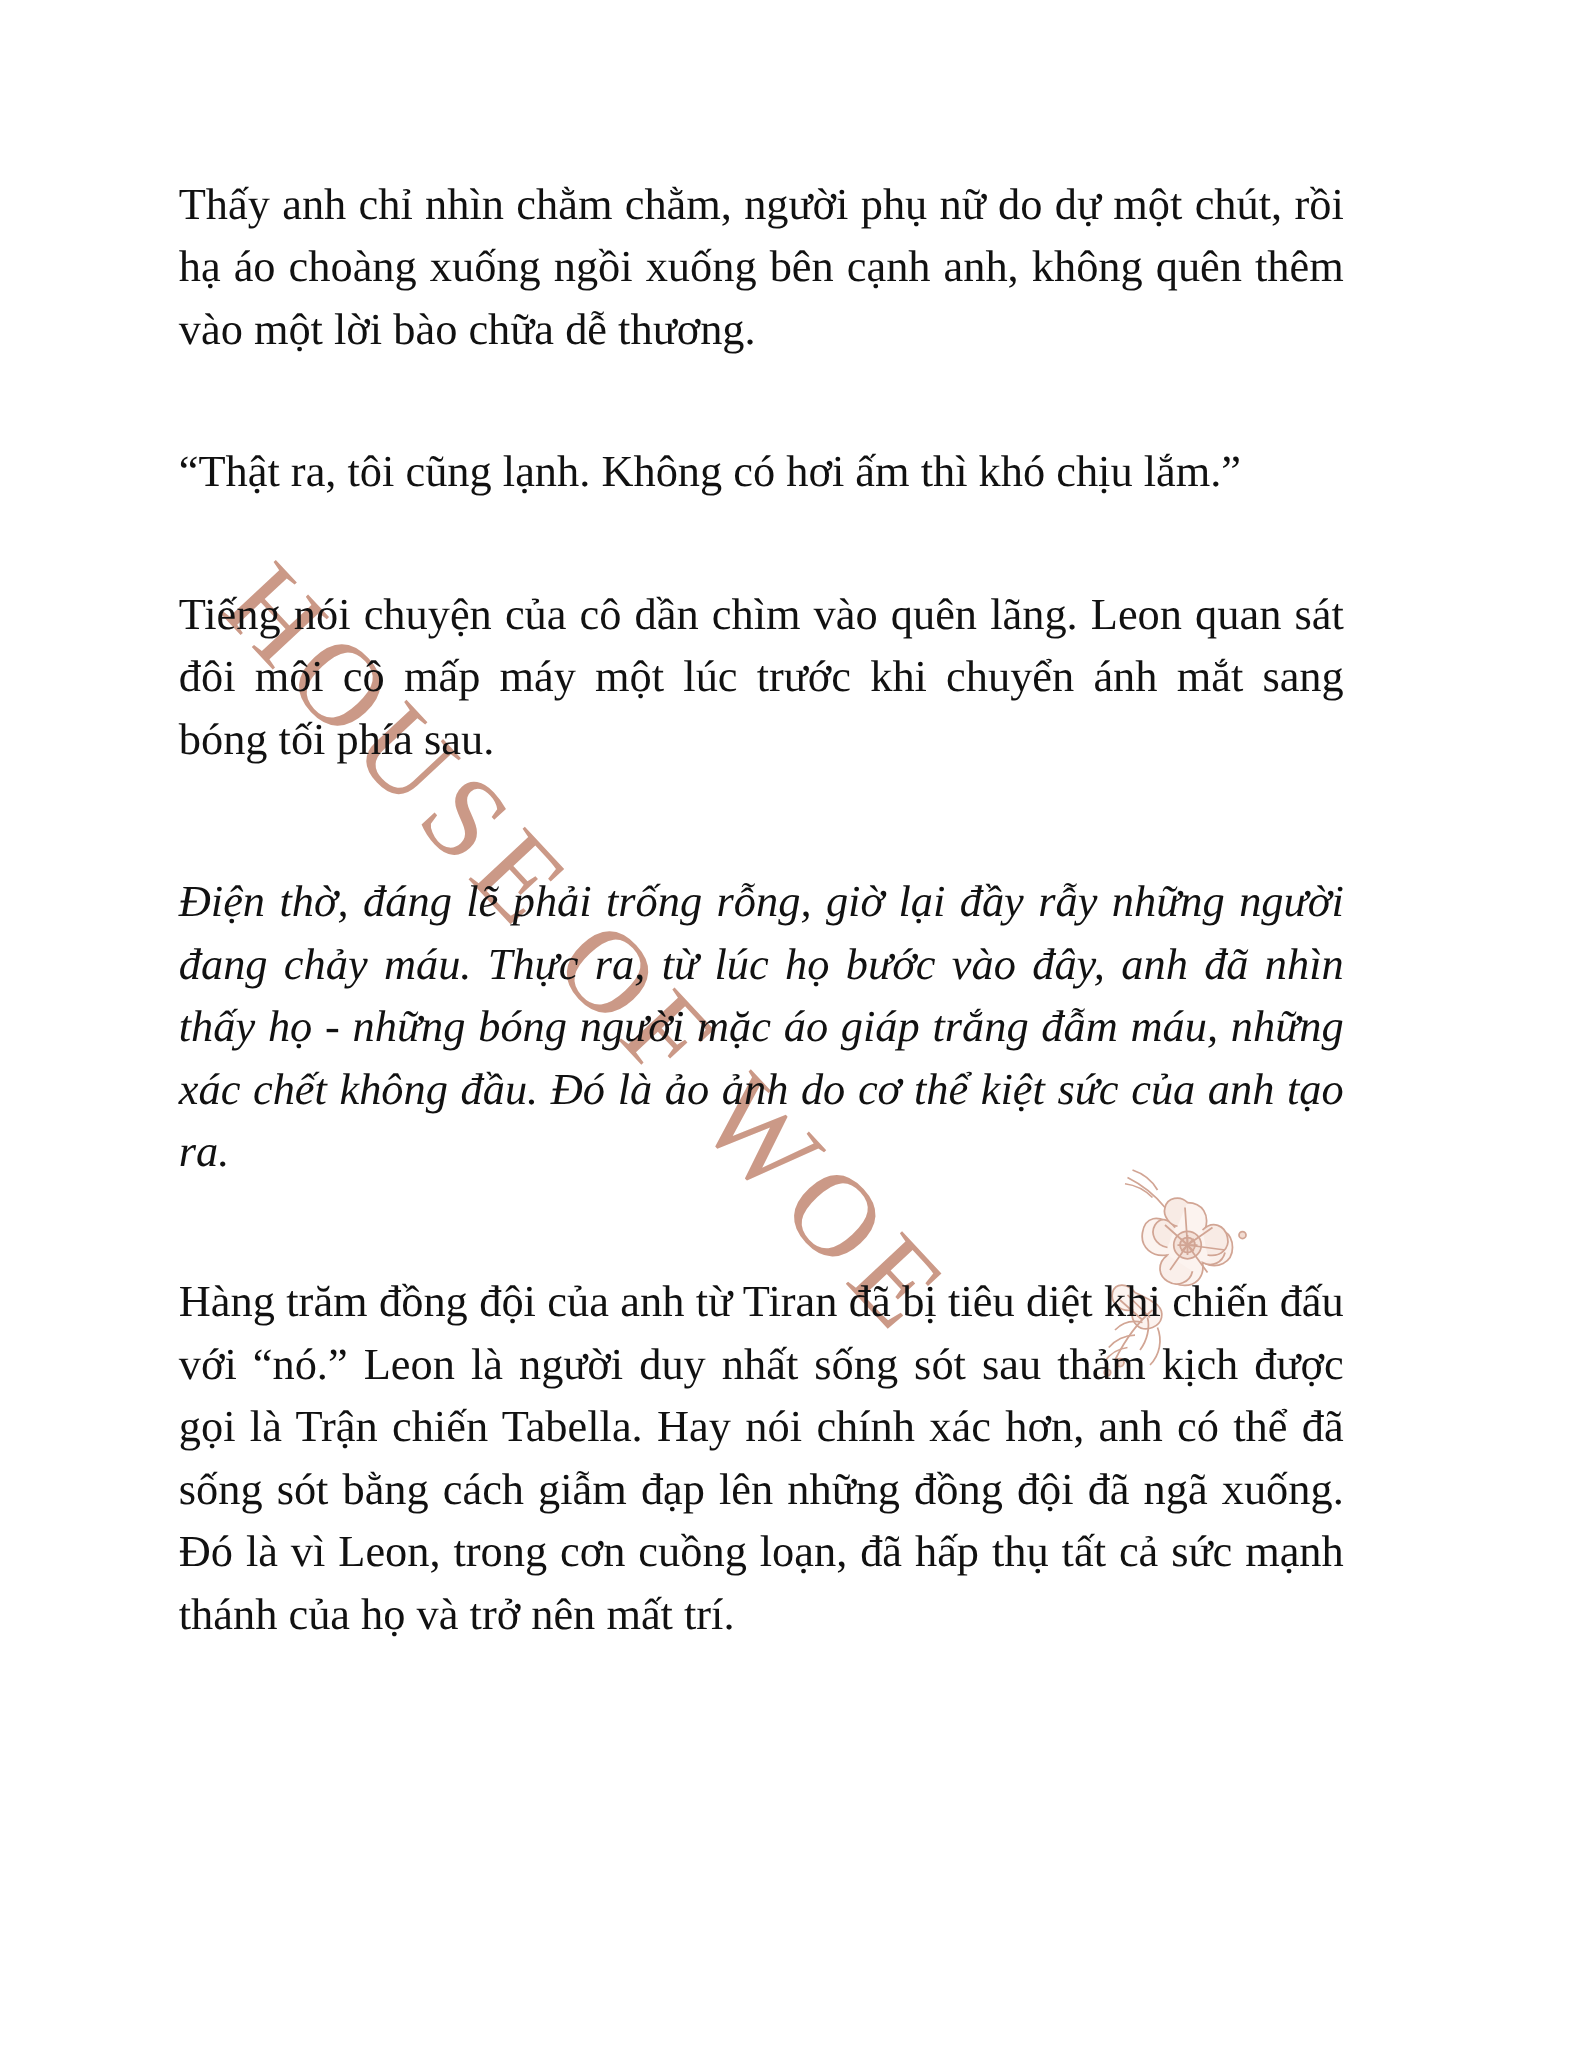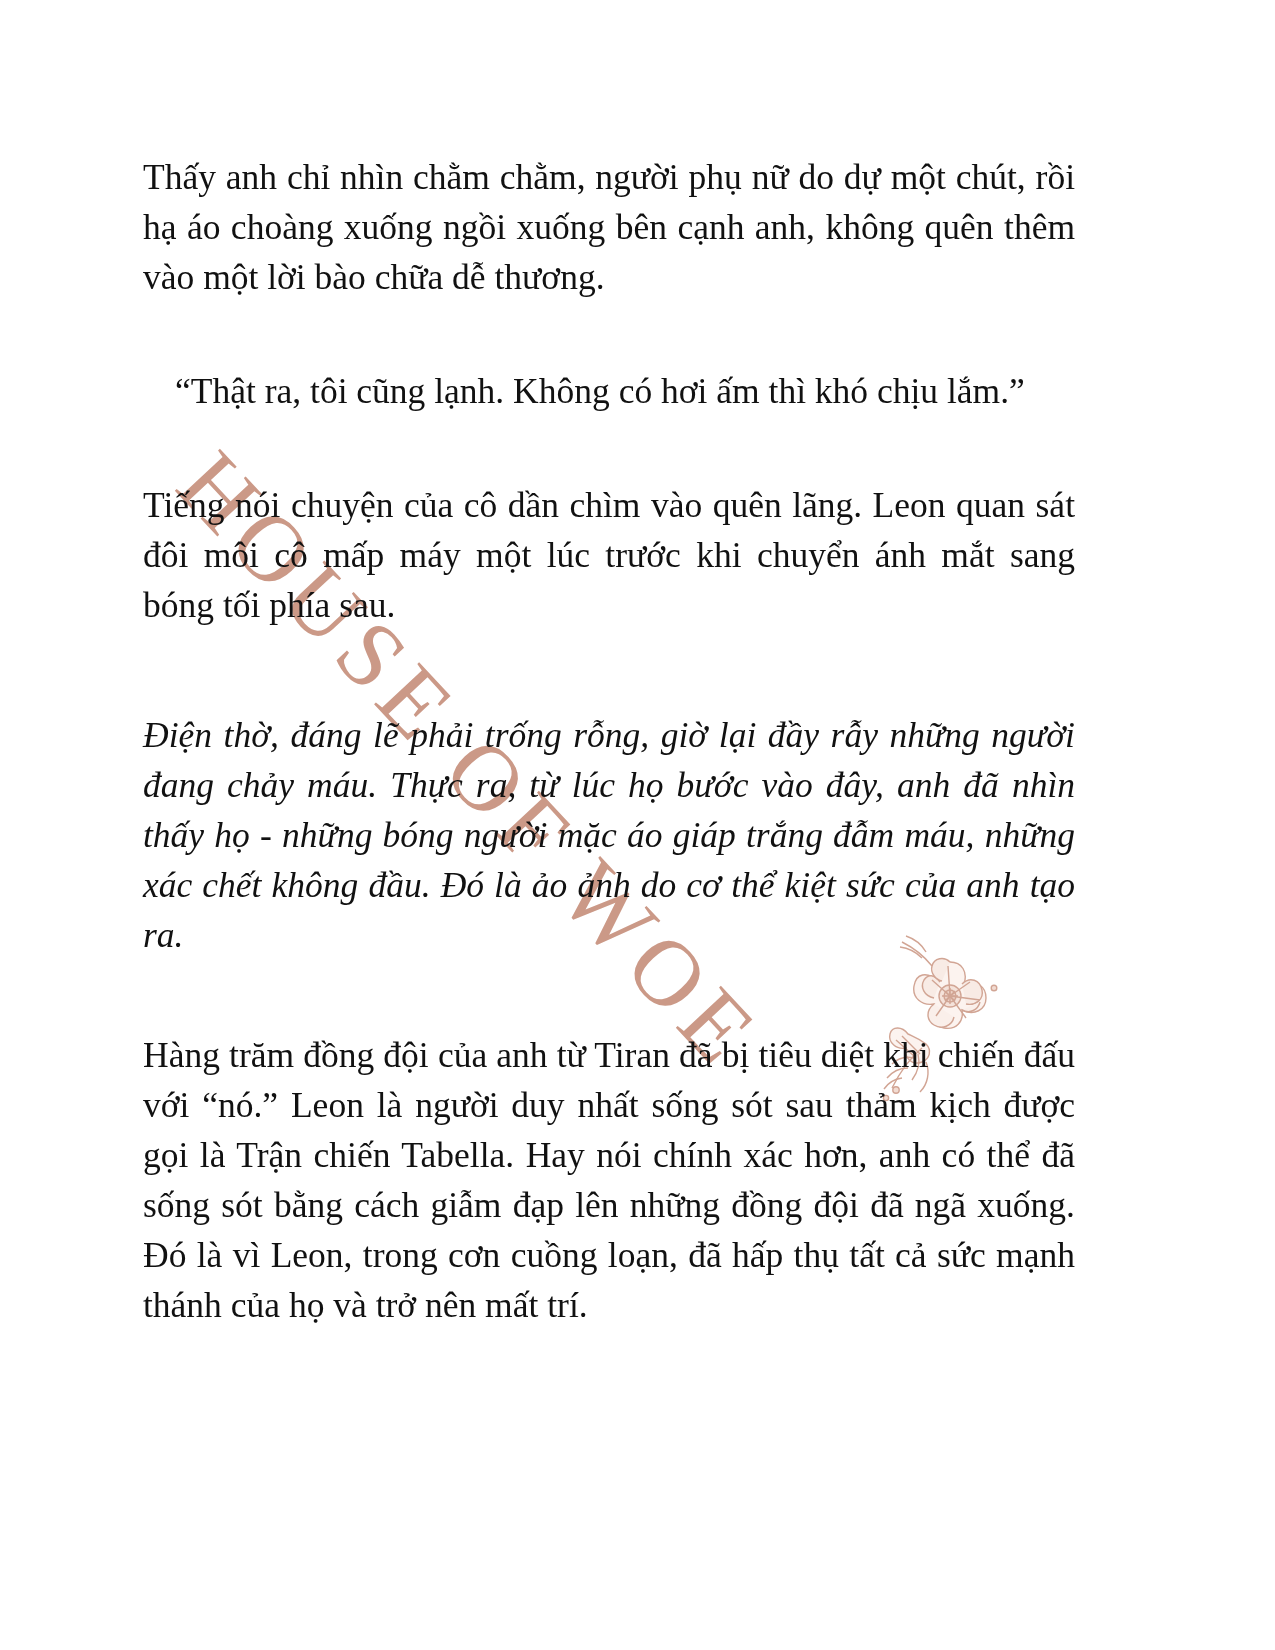--- a/index.html
+++ b/index.html
@@ -53,38 +53,38 @@
     position: absolute;
     left: 0;
     top: 0;
     width: 1275px;
     z-index: 2;
     padding: 0;
   }
   .body-block {
     position: absolute;
     left: 143px;
-    top: 152px;
+    top: 138px;
     width: 932px;
   }
   p.para {
     margin: 0 0 0 0;
     font-size: 35.5px;
     line-height: 50px;
     color: #111111;
     text-align: justify;
     text-justify: inter-word;
     hyphens: none;
     font-weight: 400;
   }
   p.para.gap-a { margin-bottom: 64px; }
   p.para.gap-b { margin-bottom: 64px; }
   p.para.gap-c { margin-bottom: 80px; }
   p.para.gap-d { margin-bottom: 70px; font-style: italic; }
-  p.para.last-left { text-align: left; margin-left: 32px; }
+  p.para.last-left { text-align: left; }
 </style>
 </head>
 <body>
 
 <div class="page">
 
   <div class="watermark-layer">
     <div class="wm-text" style="color: rgb(192, 131, 109); transform: rotate(47deg);">HOUSE OF WOE</div>
 
     <svg class="wm-flower" viewBox="0 0 180 200">

